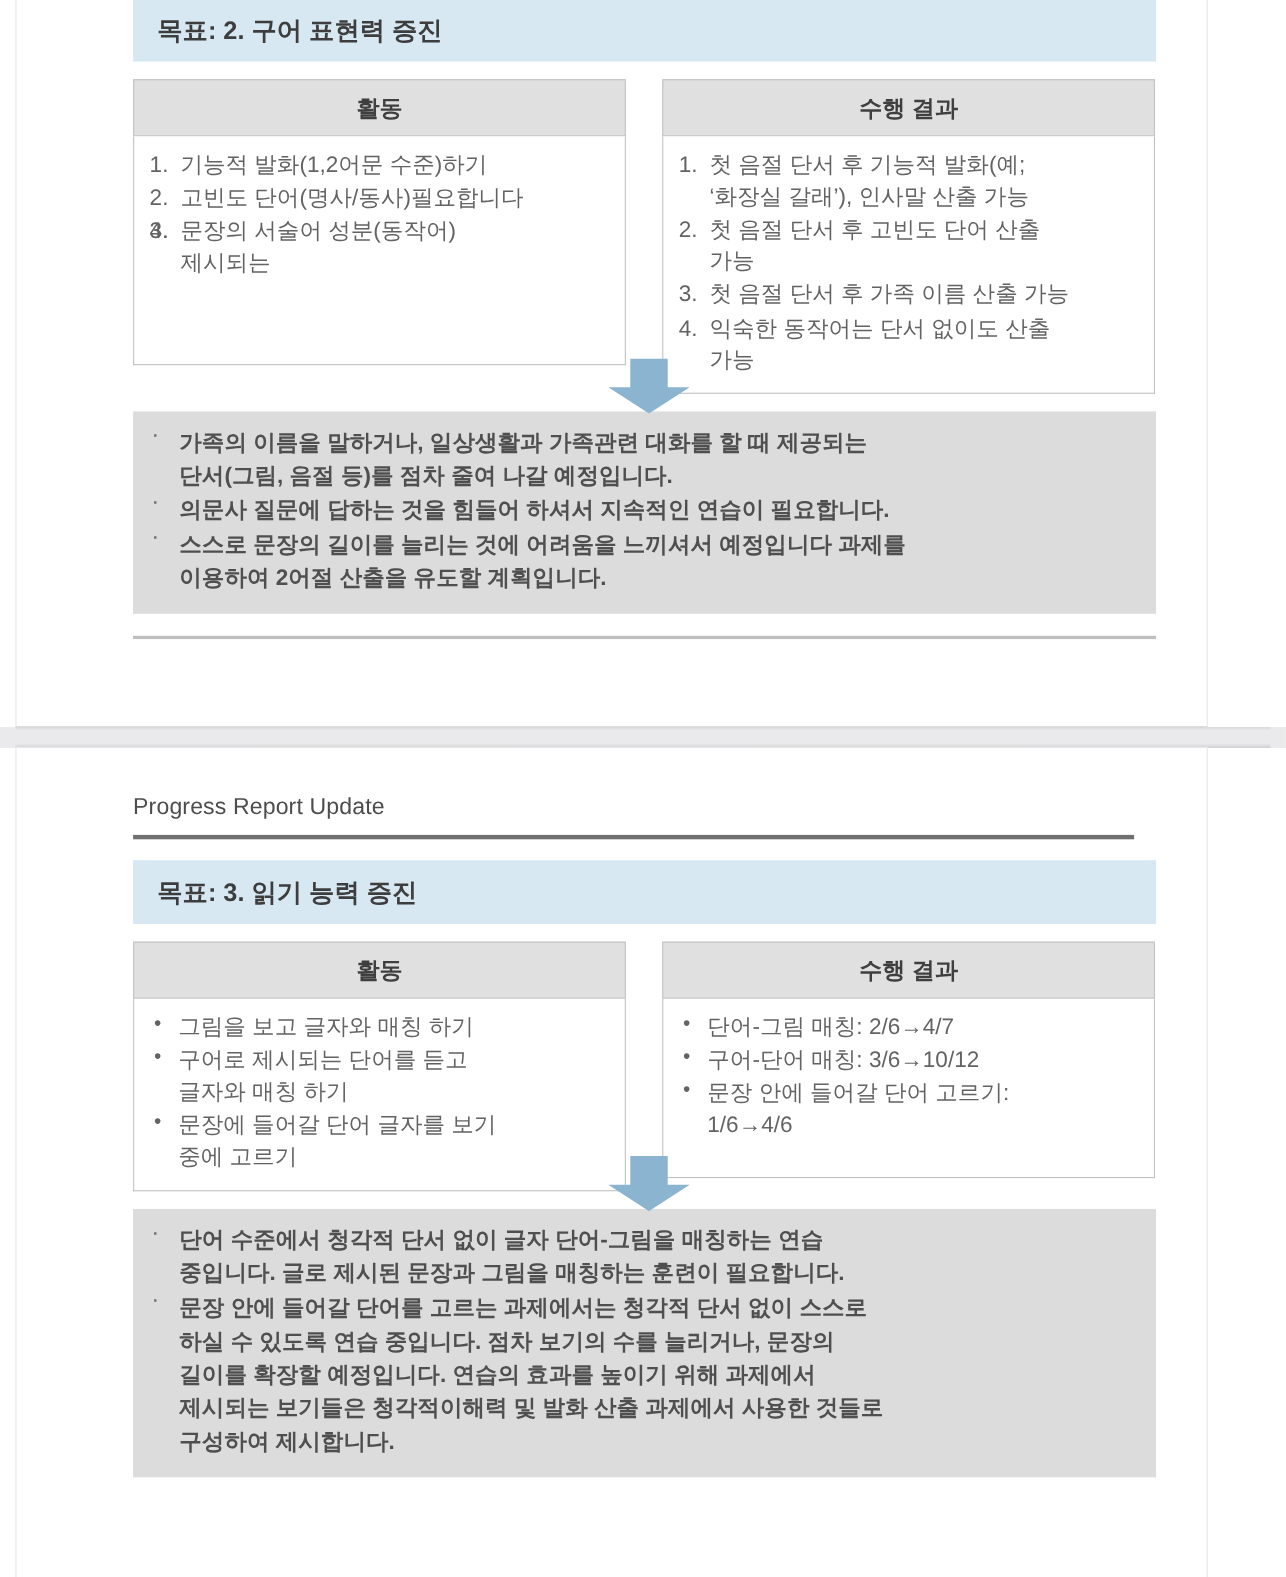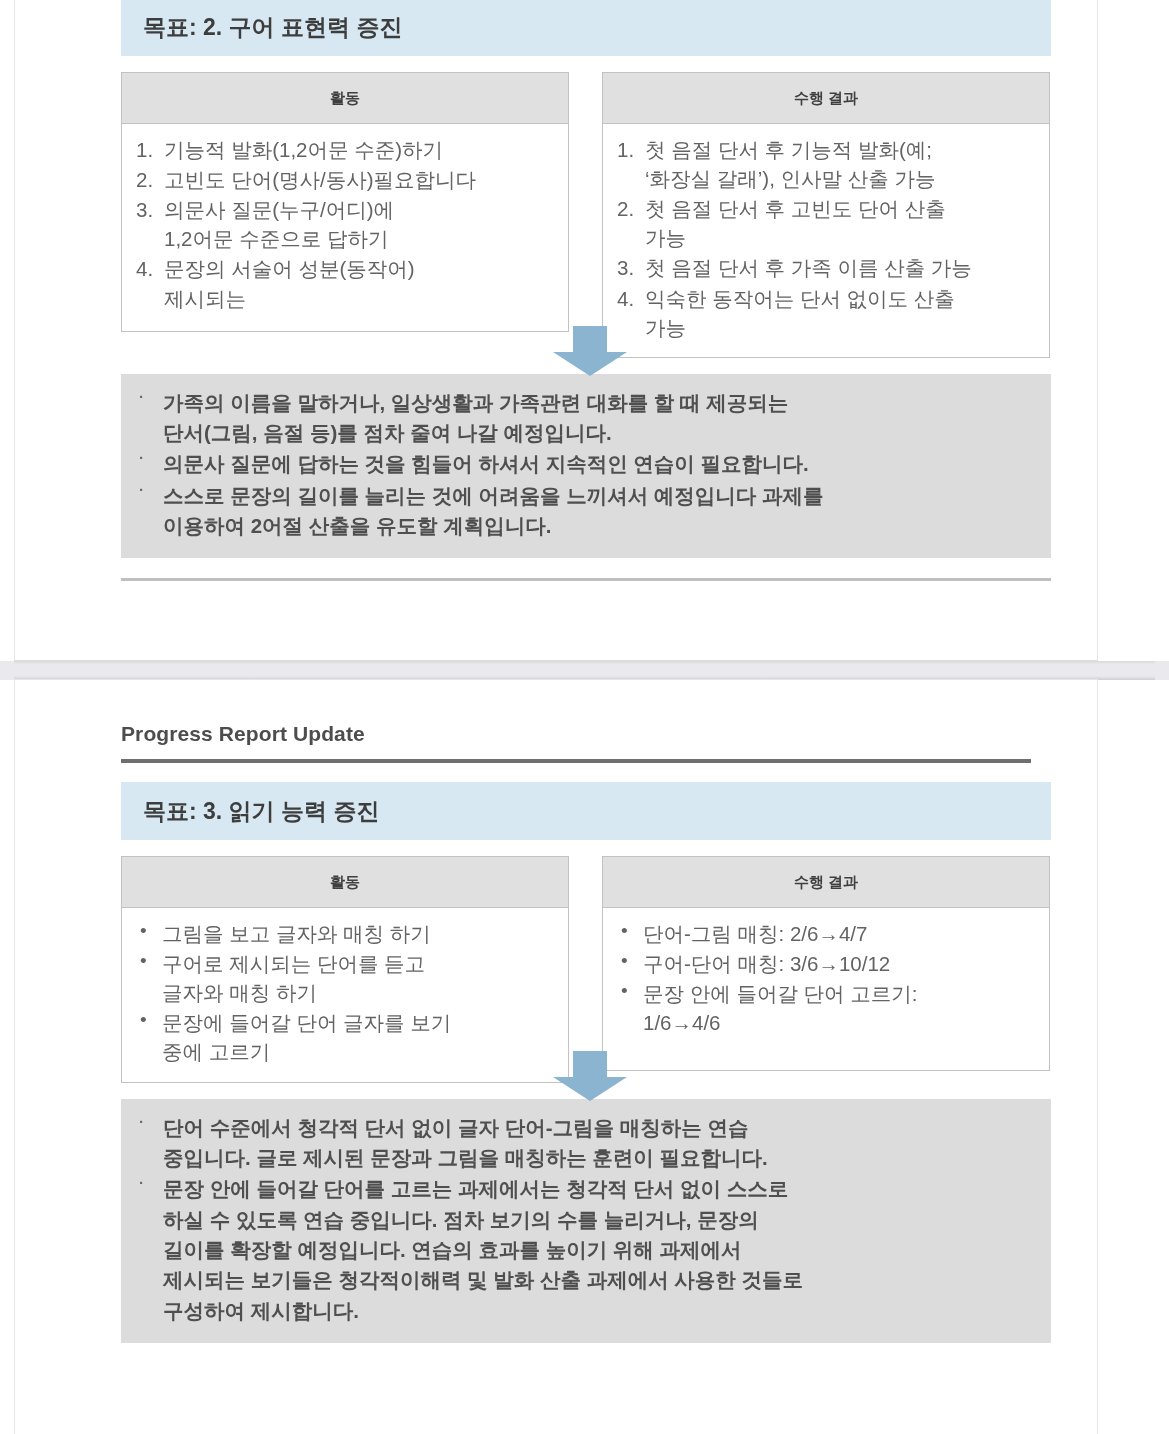--- a/index.html
+++ b/index.html
@@ -59,21 +59,21 @@
 
   .content {
     position: absolute;
     left: 105px;
     width: 932px;
   }
 
   
   .report-title {
     font-size: 21px;
-    font-weight: bold;
+    font-weight: normal;
     color: #4d4d4d;
     letter-spacing: 0.1px;
     padding-left: 15px;
     margin-bottom: 13px;
   }
   .title-rule {
     height: 4px;
     background: #6f6f6f;
     margin: 0 0 19px 15px;
     width: 910px;
@@ -105,21 +105,21 @@
     width: 448px;
     box-sizing: border-box;
   }
   .col-head {
     background: #e0e0e0;
     border: 1px solid #c2c2c2;
     height: 52px;
     display: flex;
     align-items: center;
     justify-content: center;
-    font-size: 15px;
+    font-size: 21px;
     font-weight: bold;
     color: #3f3f3f;
     box-sizing: border-box;
   }
   .col-body {
     border: 1px solid #c2c2c2;
     border-top: none;
     background: #ffffff;
     box-sizing: border-box;
     padding: 11px 8px 14px 12px;
@@ -217,22 +217,21 @@
       <span>목표: 2. 구어 표현력 증진</span>
     </div>
 
     <div class="cols">
       <div class="col">
         <div class="col-head">활동</div>
         <div class="col-body tall">
           <ol class="numlist">
             <li><span class="mk">1.</span><span>기능적 발화(1,2어문 수준)하기</span></li>
             <li><span class="mk">2.</span><span>고빈도 단어(명사/동사)필요합니다</span></li>
-            <li><span class="mk">3.</span><span>의문사 질문(누구/어디)에
-1,2어문 수준으로 답하기</span></li>
+            <li><span class="mk">3.</span></li>
             <li><span class="mk">4.</span><span>문장의 서술어 성분(동작어)
 제시되는</span></li>
           </ol>
         </div>
       </div>
 
       <div class="col">
         <div class="col-head">수행 결과</div>
         <div class="col-body tall">
           <ol class="numlist">

